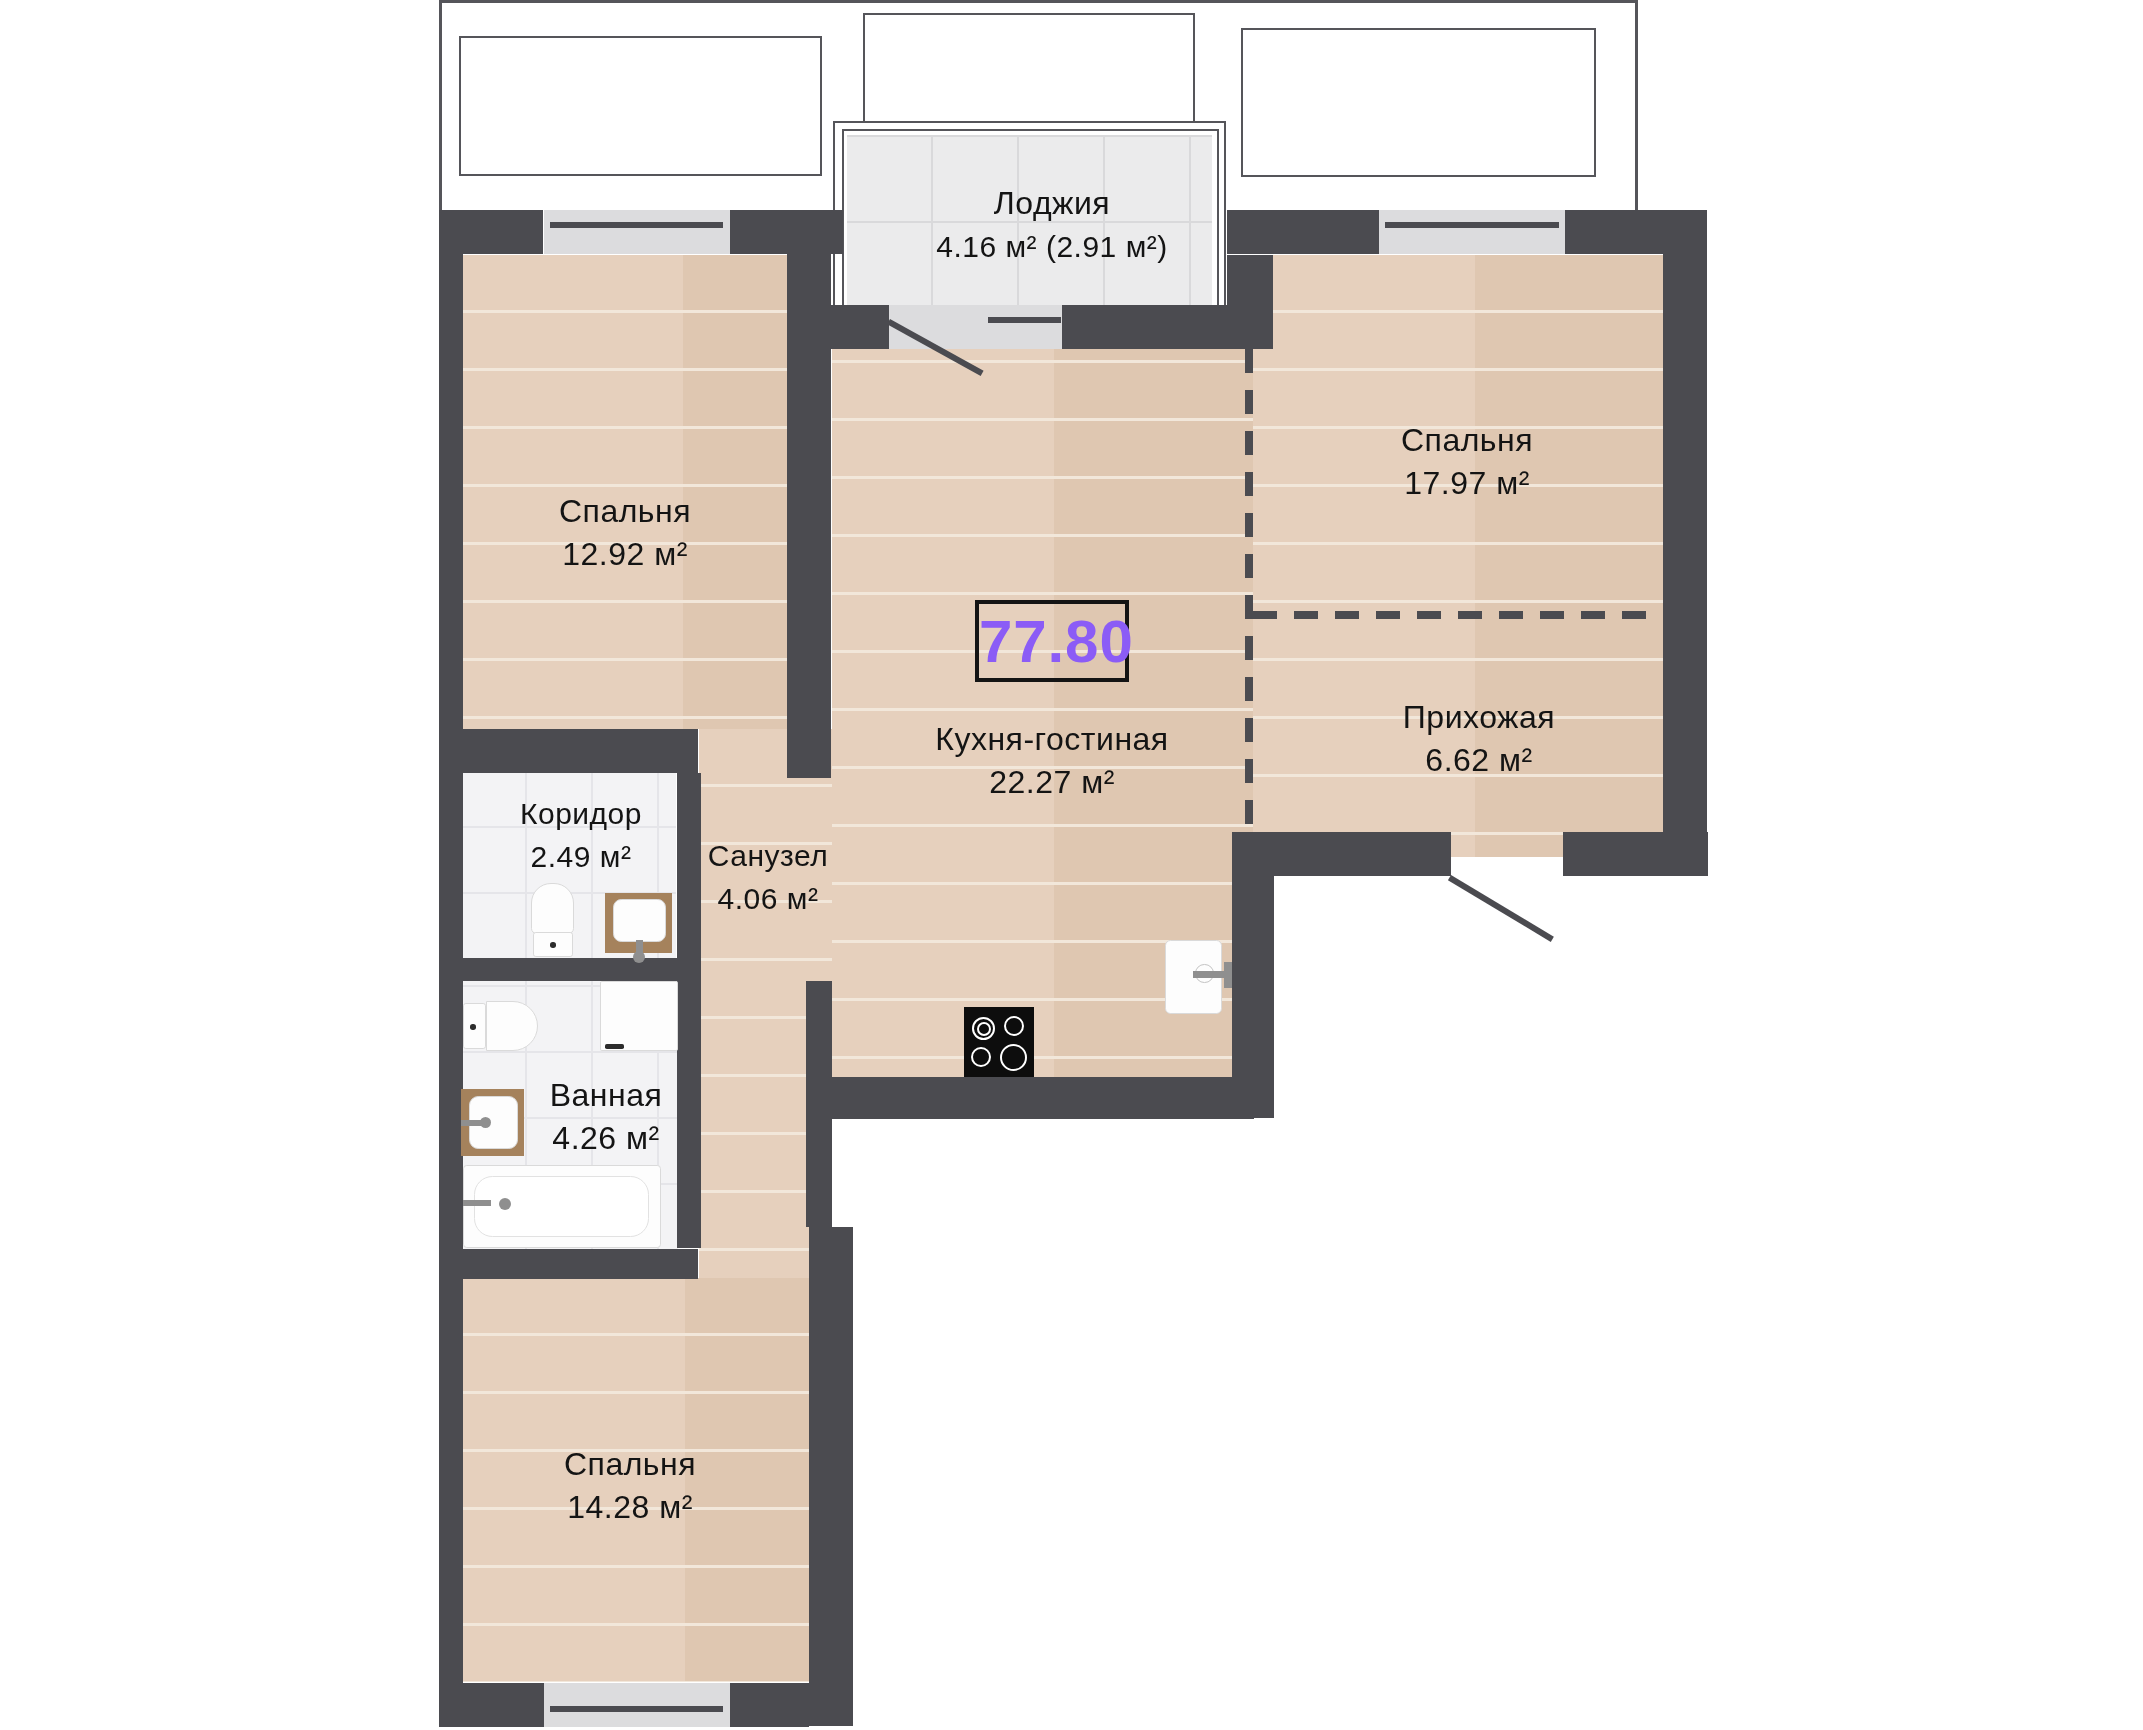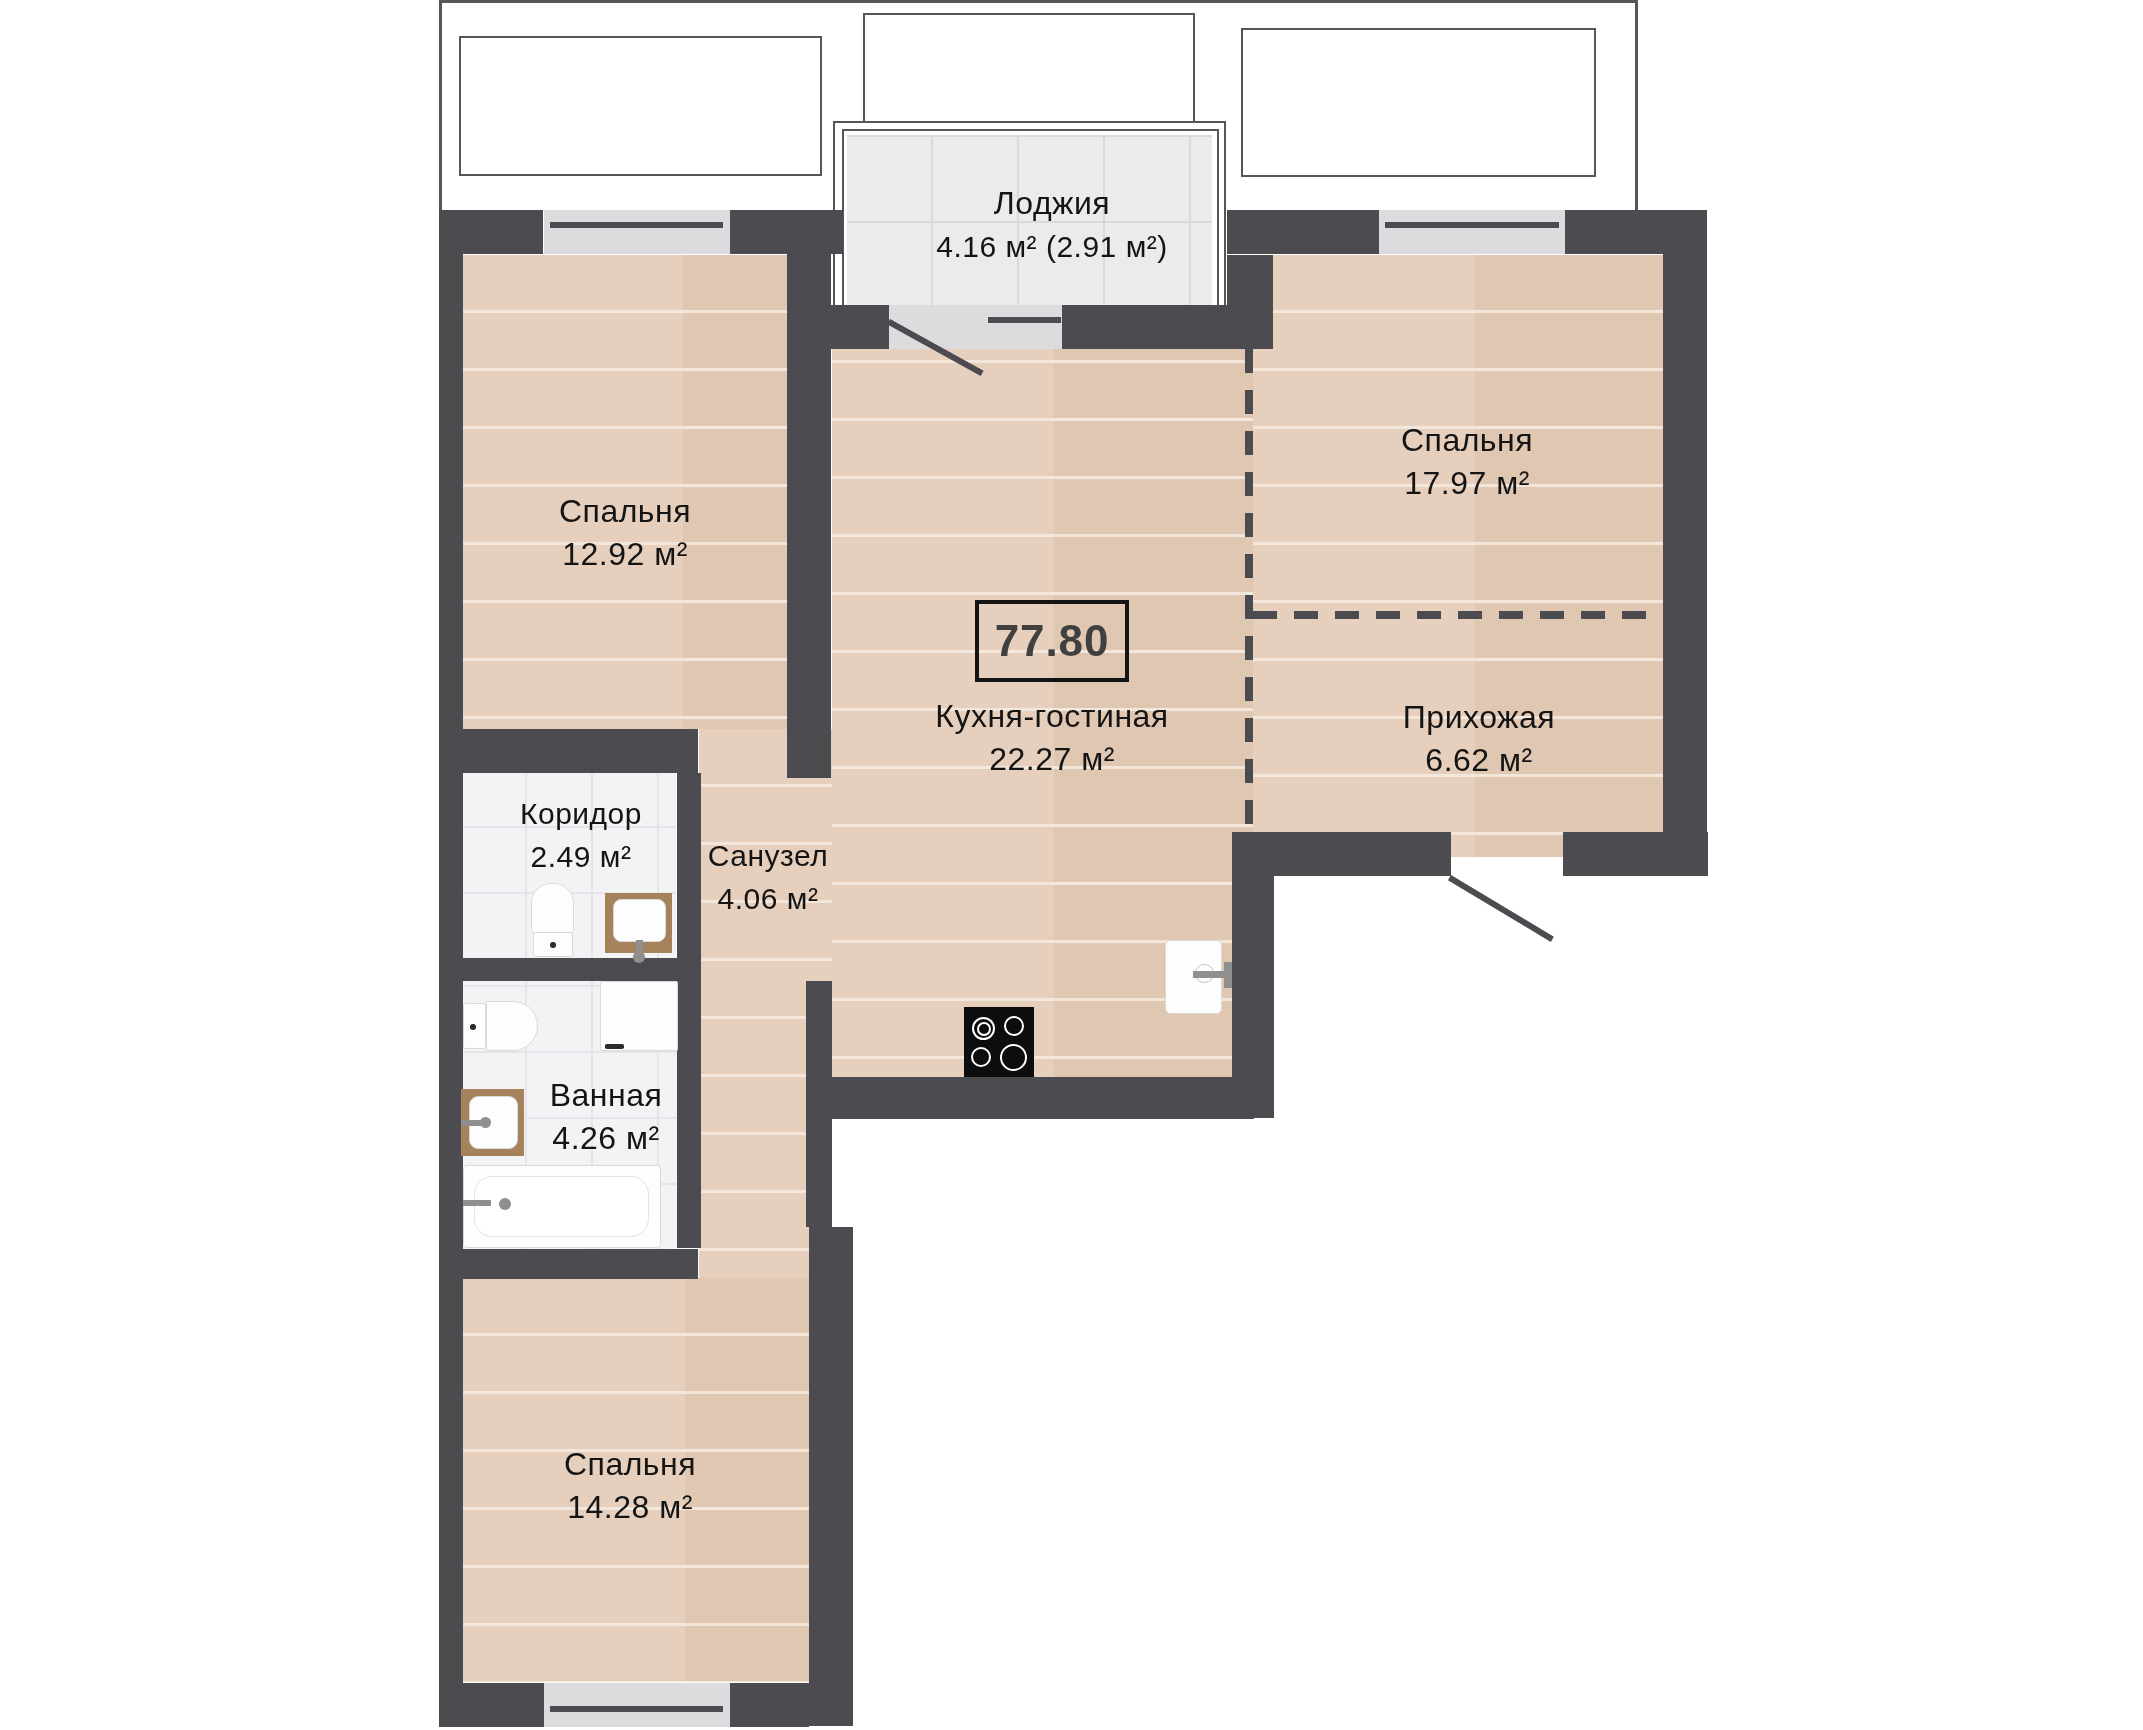--- a/index.html
+++ b/index.html
@@ -27,22 +27,22 @@
   .win{background:#dcdcde;}
   .winline{background:#4b4b50;}
   .frame{border:2.8px solid #55555a;box-sizing:border-box;background:transparent;}
   .dashv{background:repeating-linear-gradient(180deg,#4b4b50 0 24px,rgba(0,0,0,0) 24px 41px);}
   .dashh{background:repeating-linear-gradient(90deg,#4b4b50 0 24px,rgba(0,0,0,0) 24px 41px);}
   .leaf{background:#4b4b50;height:5.5px;transform-origin:0 0;}
   
   .room-label{transform:translate(-50%,-50%);text-align:center;font-size:32px;line-height:43px;
               letter-spacing:0.5px;white-space:nowrap;color:#141414;}
   .total-box{transform:translate(-50%,-50%);border:4.6px solid #141414;width:146px;height:74px;
-             display:flex;align-items:center;justify-content:center;font-size:44px;font-weight:700;
-             letter-spacing:0.9px;background:transparent;color:#404040;}
+             display:flex;align-items:center;justify-content:flex-start;font-size:60px;font-weight:700;
+             letter-spacing:0.9px;background:transparent;color:#8b5cf6;}
   
   .white-fix{background:#fdfdfd;border:1.8px solid #dadada;box-sizing:border-box;}
   .wood-fix{background:#a5825c;}
   .metal{background:#8f8f8f;}
   .ring{border:2.8px solid #ffffff;border-radius:50%;box-sizing:border-box;position:absolute;}
   .dot{background:#2c2c2c;border-radius:50%;position:absolute;}
 </style>
 </head>
 <body>
 
@@ -151,21 +151,21 @@
 
   <div class="abs room-label" style="left:1467px;top:462px;">
     <div>Спальня</div>
     <div>17.97 м²</div>
   </div>
 
   <div class="abs total-box" style="left:1052px;top:641px;">
     <span>77.80</span>
   </div>
 
-  <div class="abs room-label" style="left:1052px;top:738px;">
+  <div class="abs room-label" style="left:1052px;top:761px;">
     <div>Кухня-гостиная</div>
     <div>22.27 м²</div>
   </div>
 
   <div class="abs room-label" style="left:1479px;top:739px;">
     <div>Прихожая</div>
     <div>6.62 м²</div>
   </div>
 
   <div class="abs room-label" style="left:581px;top:835px;font-size:30px;">

